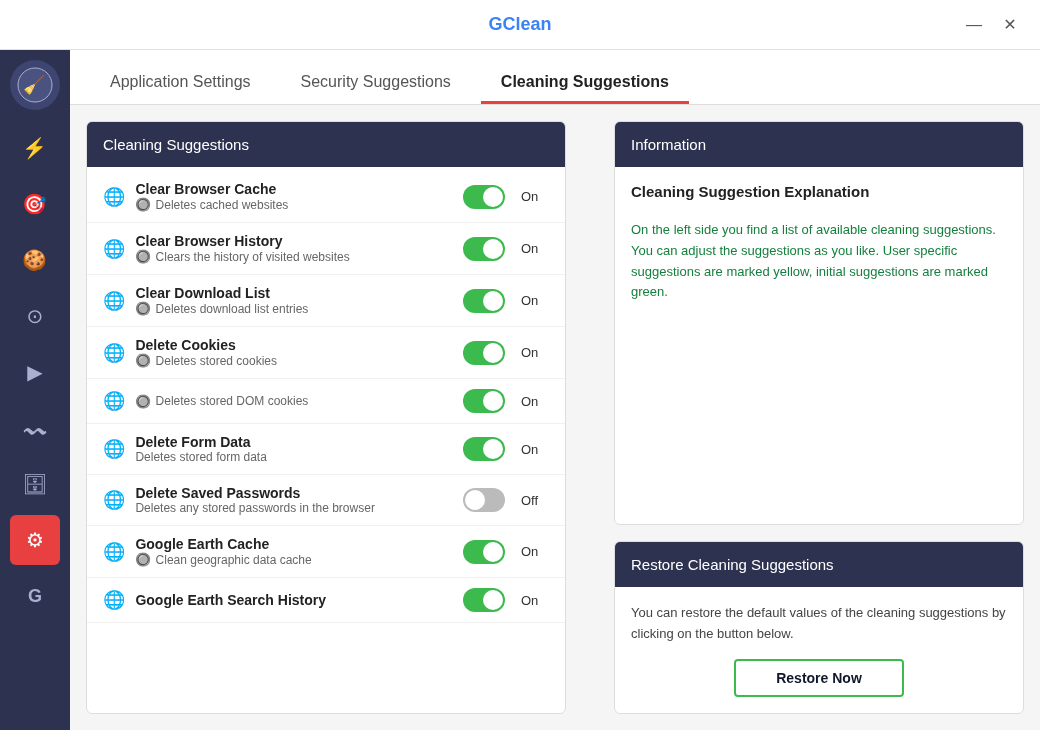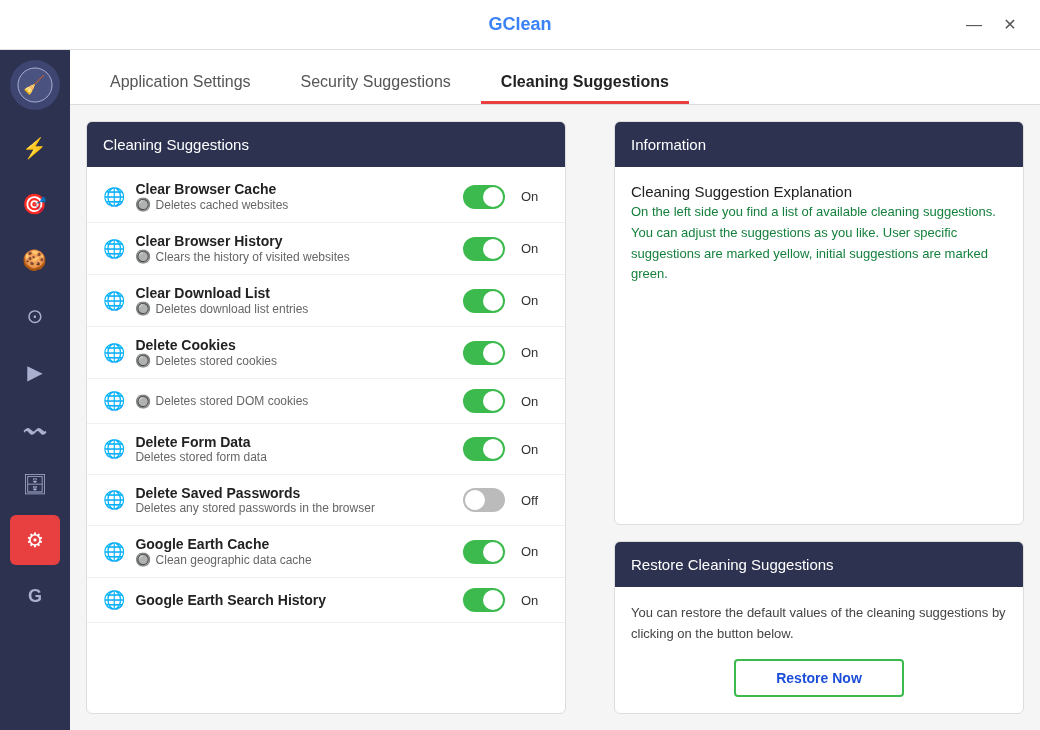--- a/index.html
+++ b/index.html
@@ -260,23 +260,23 @@
       border-radius: 6px;
       overflow: hidden;
       border: 1px solid #ddd;
       flex: 1;
     }
     .info-body {
       padding: 16px;
     }
     .info-title {
       font-size: 15px;
-      font-weight: 400;
+      font-weight: 700;
       color: #222;
-      margin-bottom: 2px;
+      margin-bottom: 20px;
     }
     .info-text {
       font-size: 13px;
       color: #15803d;
       line-height: 1.6;
     }
 
     .restore-card {
       background: #fff;
       border-radius: 6px;
@@ -290,21 +290,21 @@
     .restore-text {
       font-size: 13px;
       color: #444;
       line-height: 1.6;
       margin-bottom: 14px;
     }
     .btn-restore {
       display: block;
       margin: 0 auto;
       background: #fff;
-      color: #1d4ed8;
+      color: #0f172a;
       border: 2px solid #3dba4e;
       padding: 9px 40px;
       border-radius: 4px;
       font-size: 14px;
       font-weight: 600;
       cursor: pointer;
     }
   </style>
 </head>
 <body>

